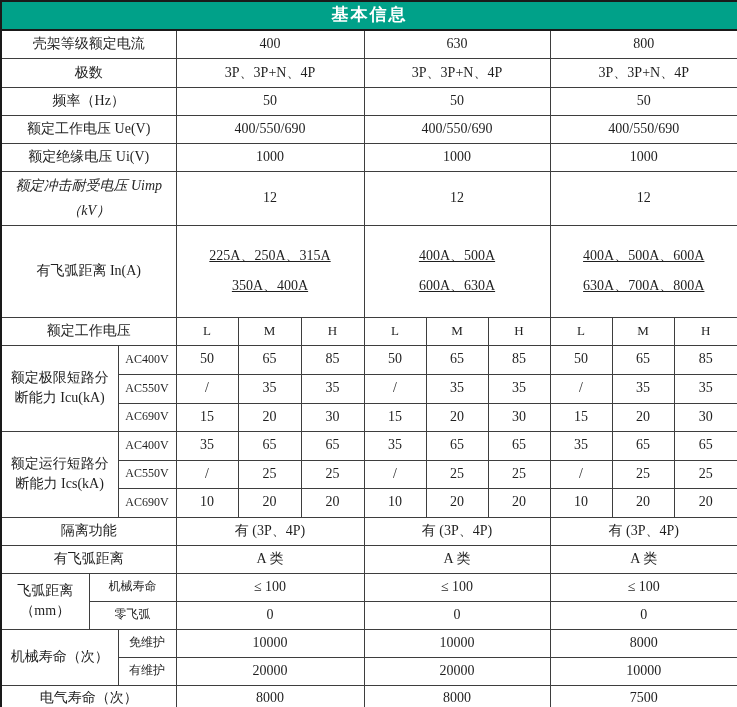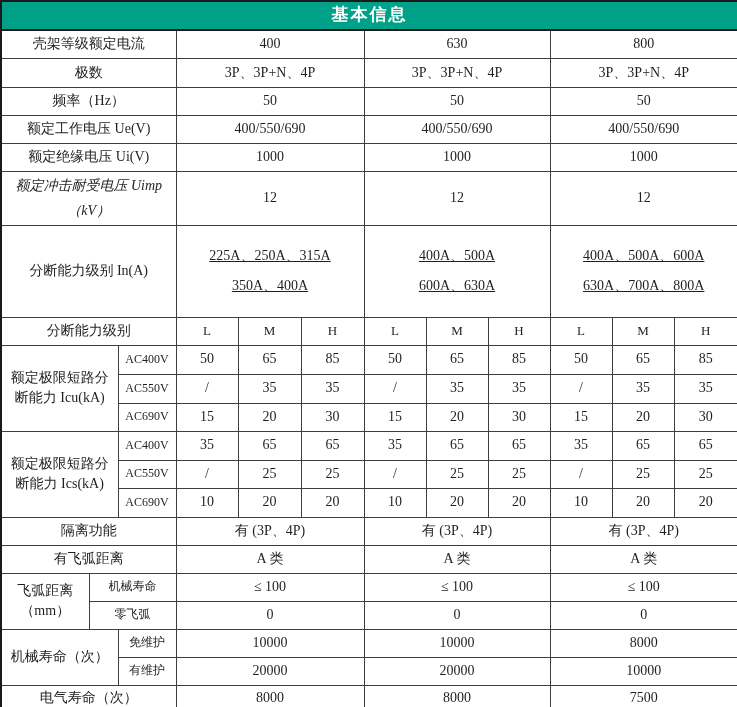--- a/index.html
+++ b/index.html
@@ -85,37 +85,37 @@
   </tr>
 
   <tr class="h-uimp">
     <td class="lbl wraplbl" colspan="3">额定冲击耐受电压 Uimp（kV）</td>
     <td class="val" colspan="3">12</td>
     <td class="val" colspan="3">12</td>
     <td class="val" colspan="3">12</td>
   </tr>
 
   <tr class="h-in">
-    <td class="lbl" colspan="3">分断能力级别 In(A)</td>
+    <td class="lbl" colspan="3">有飞弧距离 In(A)</td>
     <td class="val multiline" colspan="3">
       <span>225A、250A、315A</span>
       <span>350A、400A</span>
     </td>
     <td class="val multiline" colspan="3">
       <span>400A、500A</span>
       <span>600A、630A</span>
     </td>
     <td class="val multiline" colspan="3">
       <span>400A、500A、600A</span>
       <span>630A、700A、800A</span>
     </td>
   </tr>
 
   <tr class="h-28">
-    <td class="lbl" colspan="3">分断能力级别</td>
+    <td class="lbl" colspan="3">额定工作电压</td>
     <td class="grade">L</td>
     <td class="grade">M</td>
     <td class="grade">H</td>
     <td class="grade">L</td>
     <td class="grade">M</td>
     <td class="grade">H</td>
     <td class="grade">L</td>
     <td class="grade">M</td>
     <td class="grade">H</td>
   </tr>
@@ -152,21 +152,21 @@
     <td class="val">30</td>
     <td class="val">15</td>
     <td class="val">20</td>
     <td class="val">30</td>
     <td class="val">15</td>
     <td class="val">20</td>
     <td class="val">30</td>
   </tr>
 
   <tr class="h-29">
-    <td class="lbl" colspan="2" rowspan="3">额定极限短路分断能力 Ics(kA)</td>
+    <td class="lbl" colspan="2" rowspan="3">额定运行短路分断能力 Ics(kA)</td>
     <td class="sub">AC400V</td>
     <td class="val">35</td>
     <td class="val">65</td>
     <td class="val">65</td>
     <td class="val">35</td>
     <td class="val">65</td>
     <td class="val">65</td>
     <td class="val">35</td>
     <td class="val">65</td>
     <td class="val">65</td>

